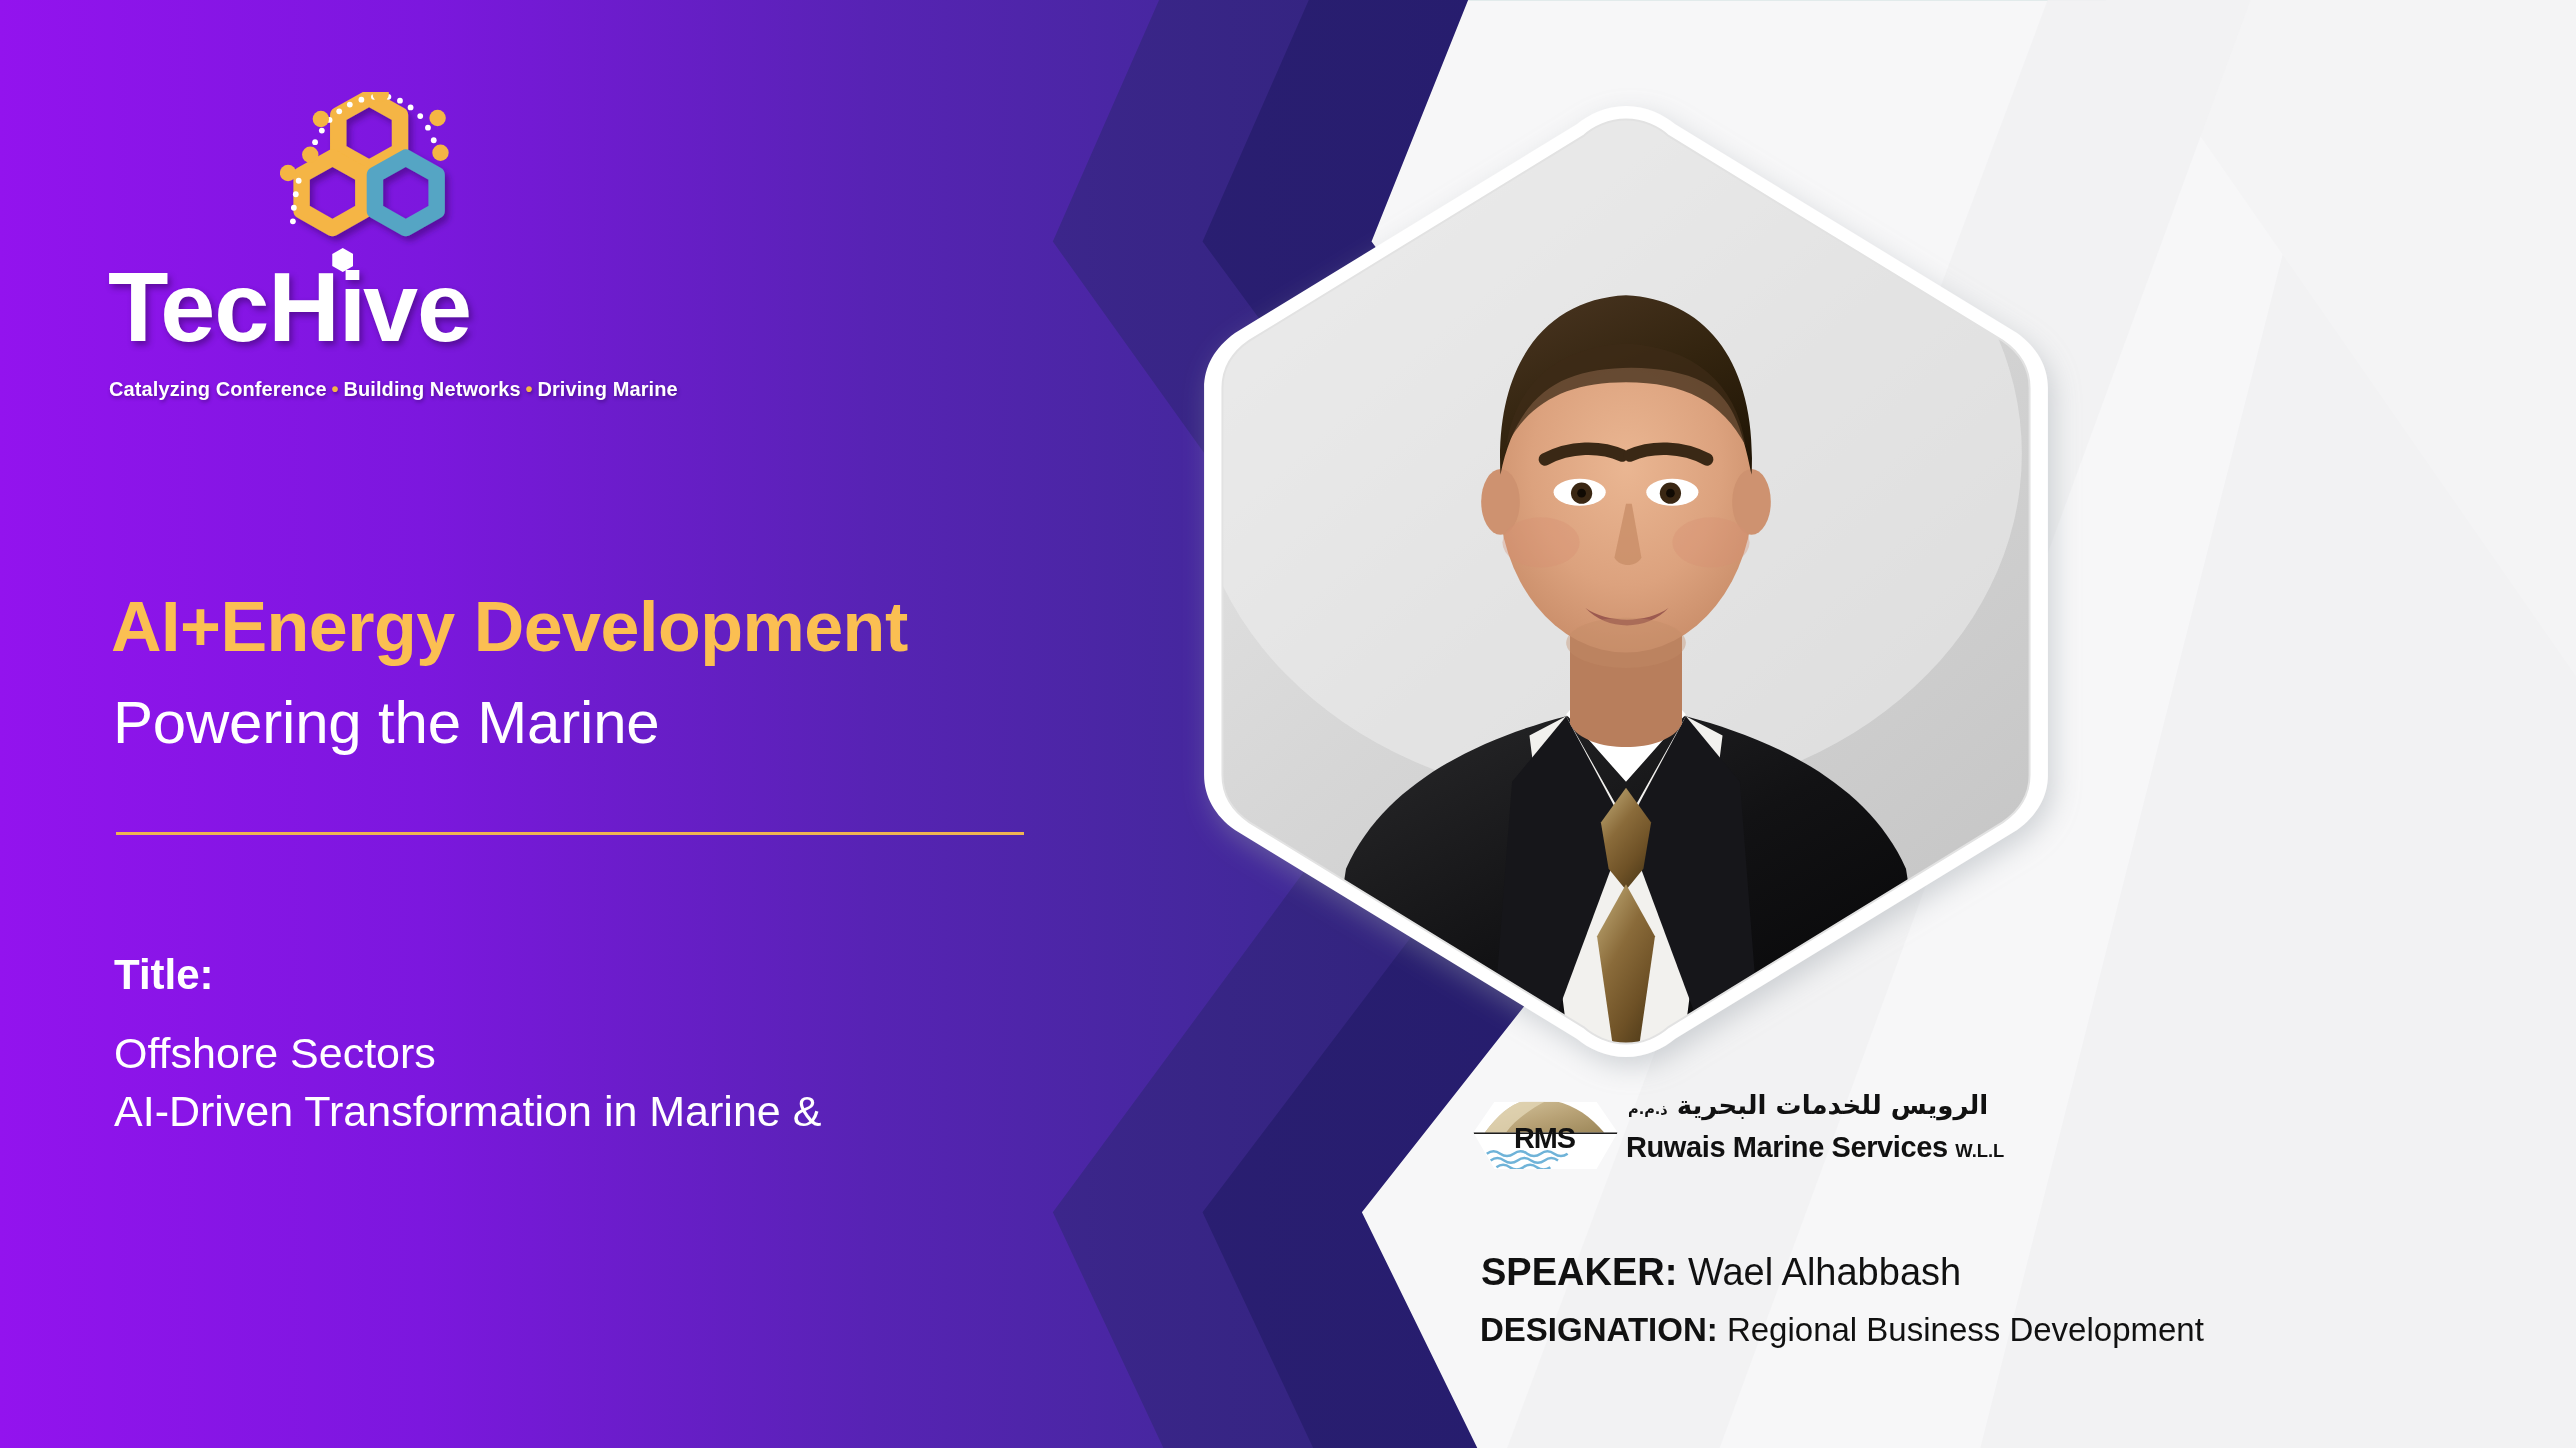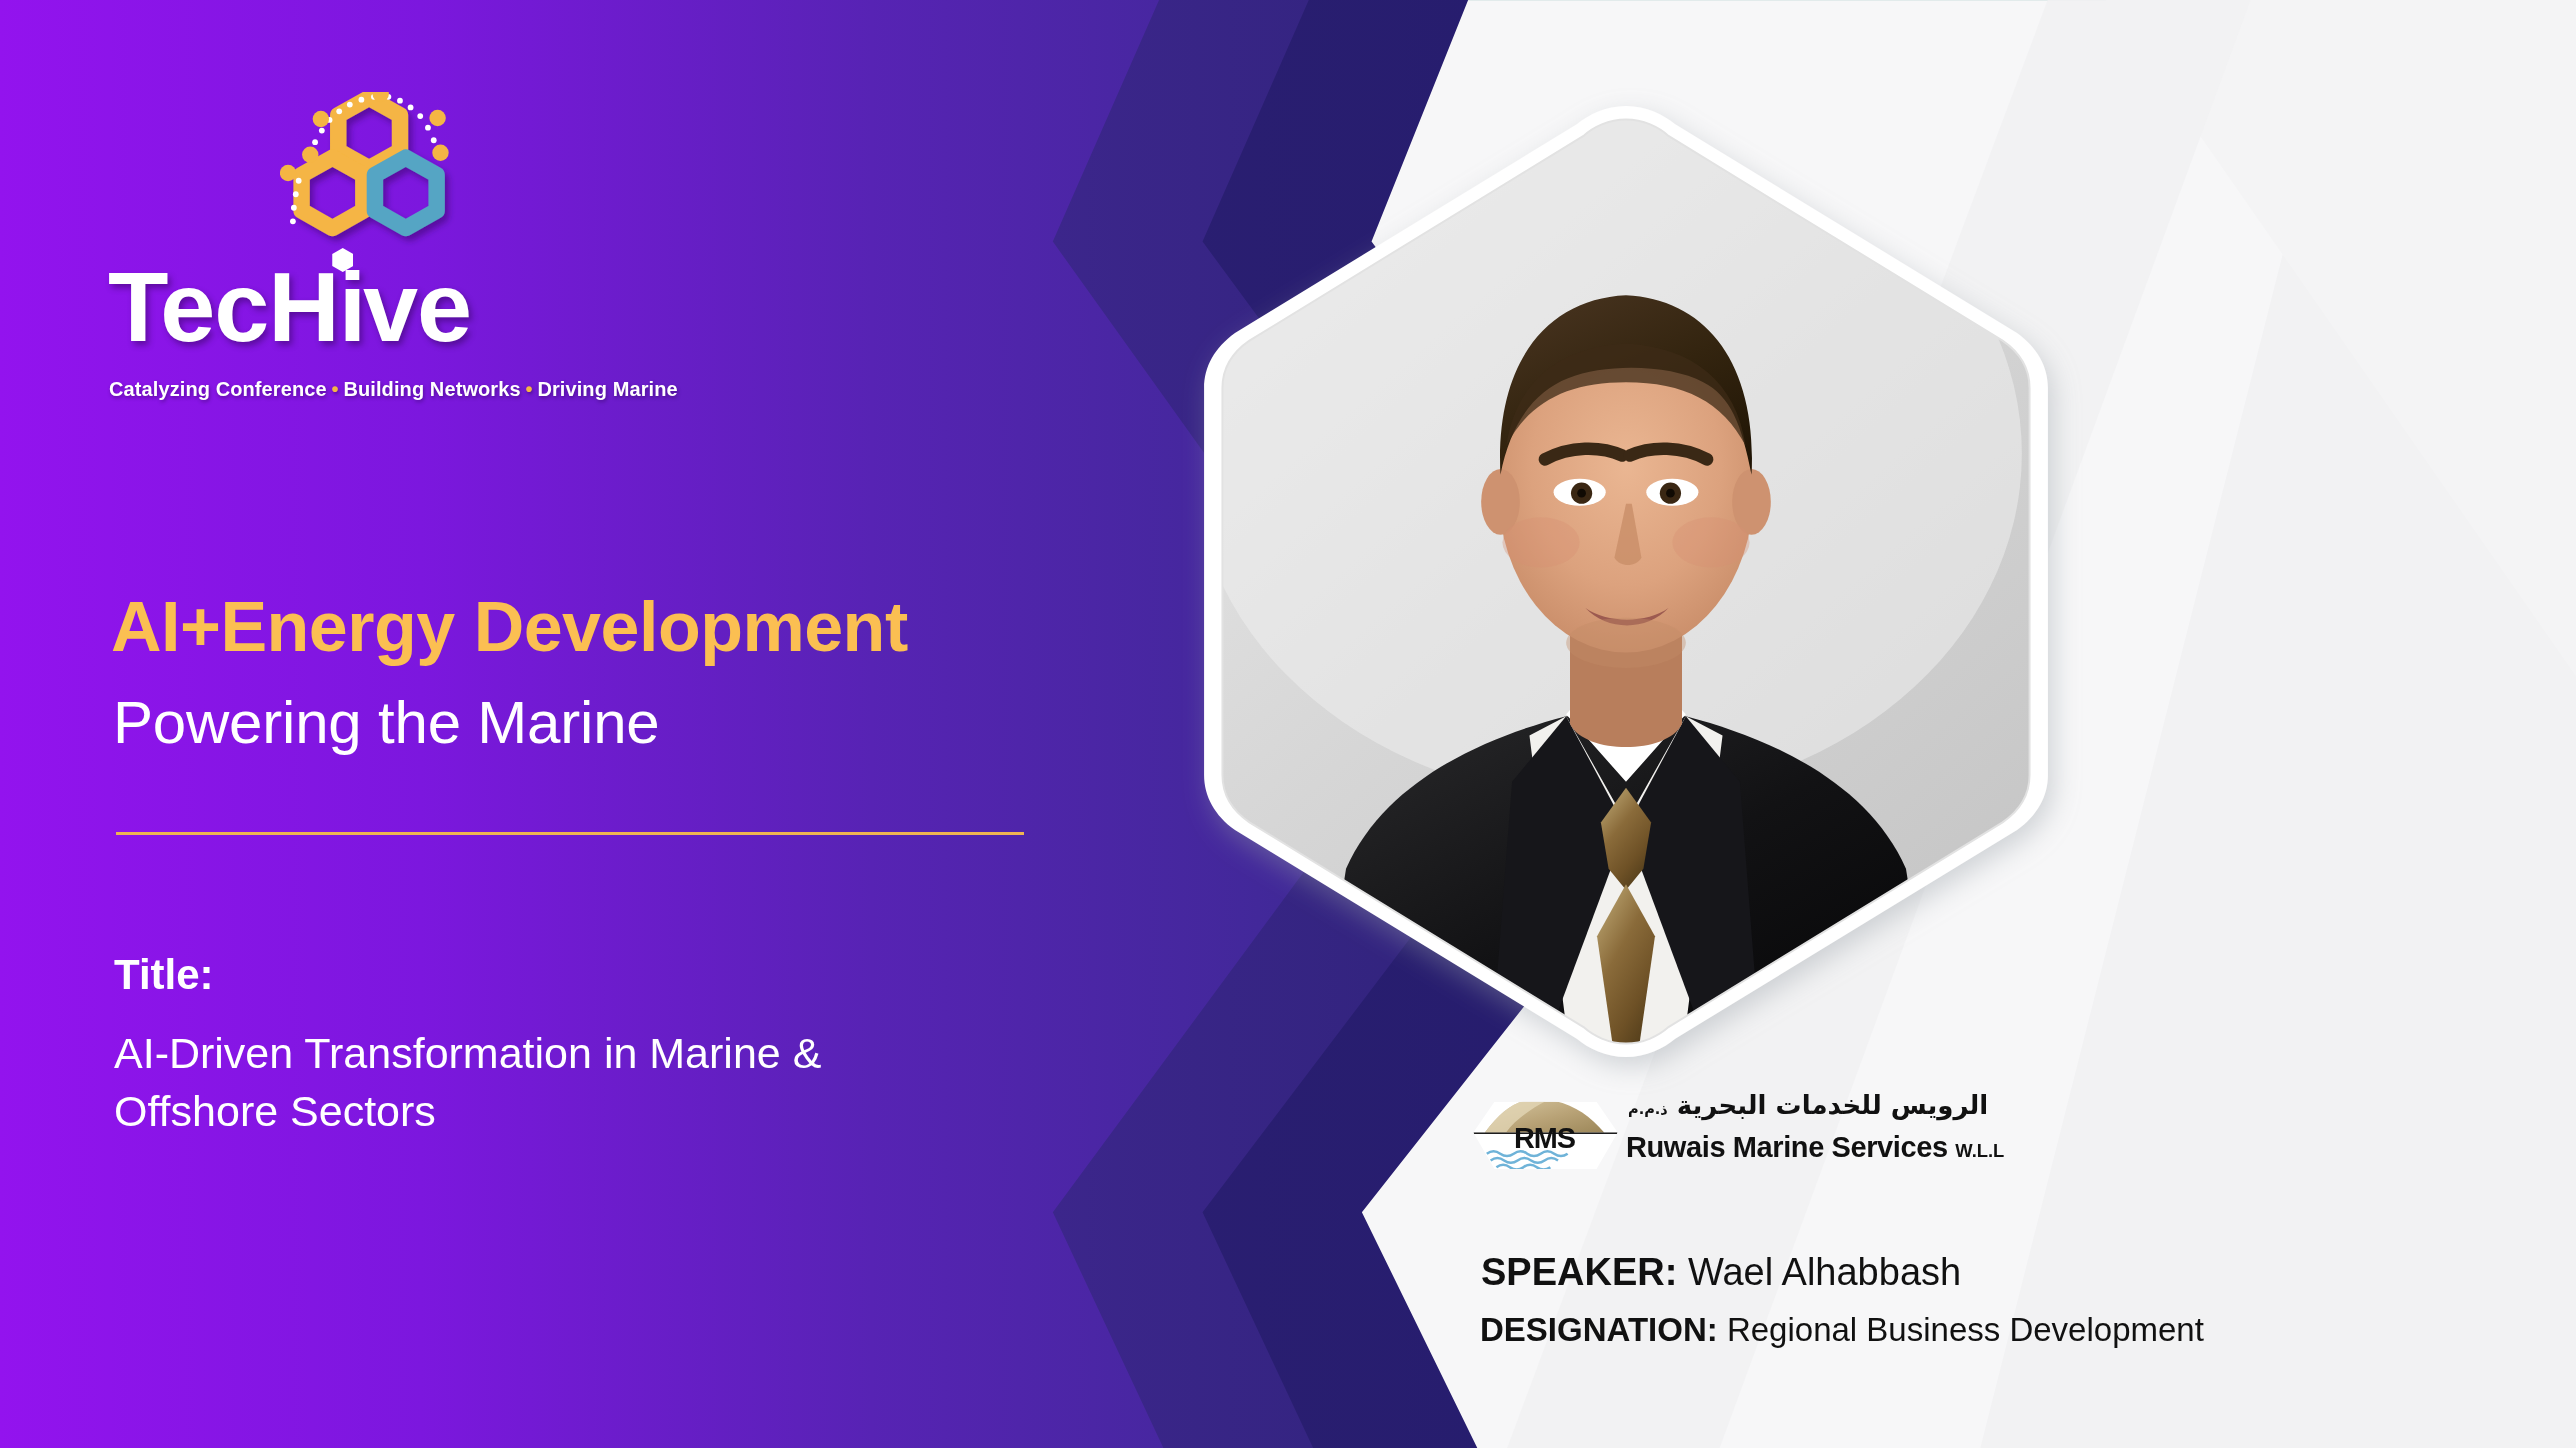--- a/index.html
+++ b/index.html
@@ -201,22 +201,22 @@
       <span>Catalyzing Conference</span><span class="sep">•</span><span>Building Networks</span><span class="sep">•</span><span>Driving Marine</span>
     </div>
   </div>
 
   <div id="conf-title">AI+Energy Development</div>
   <div id="conf-sub">Powering the Marine</div>
   <div id="gold-rule"></div>
 
   <div id="title-label">Title:</div>
   <div id="title-text">
+    <div>Offshore Sectors</div>
     <div>AI-Driven Transformation in Marine &amp;</div>
-    <div>Offshore Sectors</div>
   </div>
 
   <div id="portrait-wrap">
     <svg width="850" height="951" viewBox="0 0 880 985" aria-hidden="true">
       <defs>
         <clipPath id="hexclip">
           <path d="M440 14
                    C458 14 474 22 484 31
                    L830 243 C849 256 858 273 858 292
                    L858 693 C858 712 849 729 830 742

